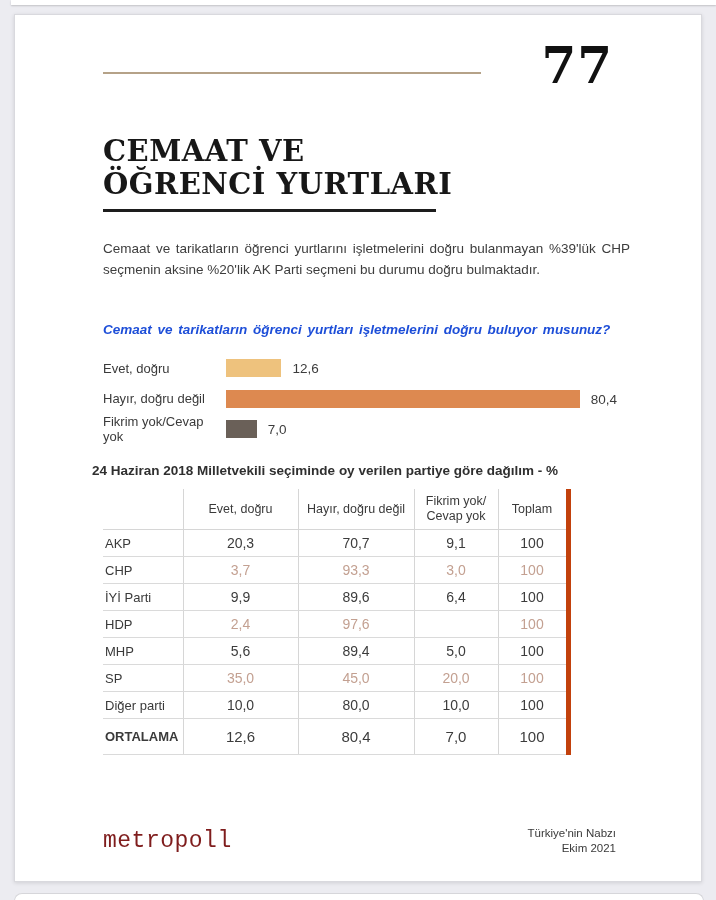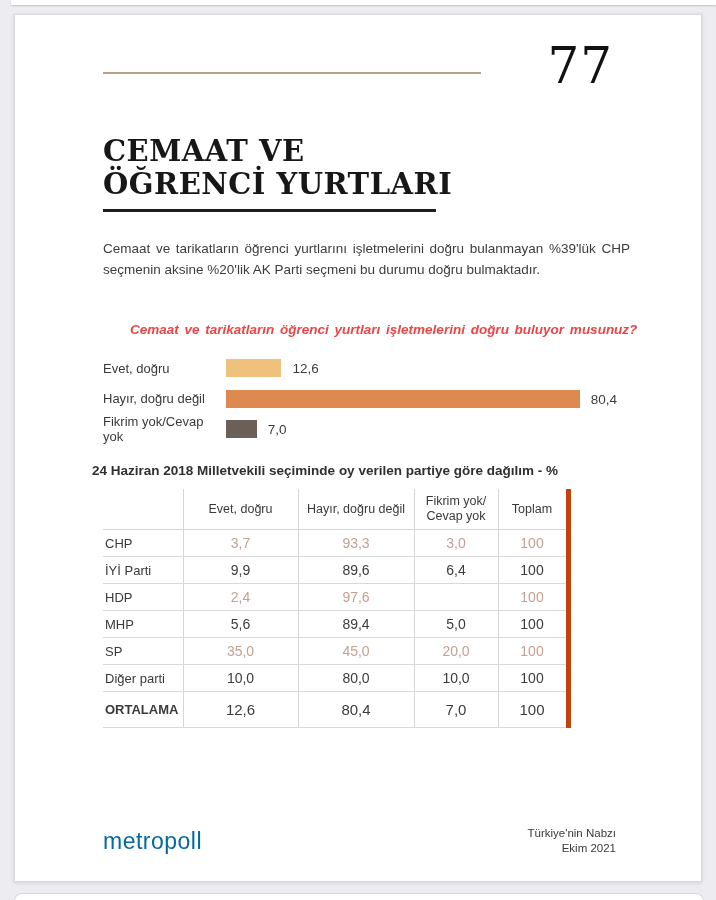--- a/index.html
+++ b/index.html
@@ -24,39 +24,38 @@
     position:absolute;top:14px;left:14px;width:688px;height:868px;
     background:#ffffff;border:1px solid #d9d9de;box-sizing:border-box;
     box-shadow:0 1px 4px rgba(0,0,0,.12);
   }
   .hdr-rule{
     position:absolute;top:57px;left:88px;width:378px;height:2px;
     background:#b5a288;
   }
   .page-number{
     position:absolute;top:26px;right:88px;
-    font-family:"DejaVu Serif", serif;font-weight:400;
+    font-family:"DejaVu Serif", serif;font-weight:700;
     font-size:50px;line-height:1;color:#111111;letter-spacing:1px;
   }
   .title{
     position:absolute;top:120px;left:88px;
     font-family:"DejaVu Serif", serif;font-weight:700;
     font-size:29px;line-height:33px;color:#171717;letter-spacing:.5px;
   }
   .title-underline{width:333px;height:3px;background:#1d1d1d;margin-top:8px;}
   .intro{
     position:absolute;top:224px;left:88px;width:527px;
     font-size:13.5px;line-height:1.55;color:#3d3d3d;
     text-align:justify;
   }
   .question{
     position:absolute;top:307px;left:88px;width:540px;
-    font-size:13.5px;font-weight:700;font-style:italic;color:#ef4444;
+    font-size:13.5px;font-weight:700;font-style:italic;color:#1d4ed8;
     word-spacing:2px;
-    margin-left:27px;
   }
   
   .chart{position:absolute;top:338px;left:88px;width:560px;}
   .chart-row{display:flex;align-items:center;height:30.5px;}
   .chart-label{width:123px;font-size:13px;color:#3a3a3a;flex:0 0 auto;}
   .chart-track{position:relative;width:440px;height:18px;flex:0 0 auto;}
   .chart-bar{position:absolute;left:0;top:0;height:18px;}
   .chart-value{
     position:absolute;top:50%;transform:translateY(-50%);
     font-size:13.5px;color:#3c3c3c;white-space:nowrap;
@@ -81,22 +80,22 @@
   }
   td.party{font-size:13px;color:#3a3a3a;text-align:left;padding-left:2px;}
   td.val{font-size:14px;color:#3c3c3c;text-align:center;}
   tr.tan td.val{color:#c3a091;}
   tr.bold-row td{height:33px;}
   tr.bold-row td.party{font-weight:700;}
   tr.bold-row td.val{font-size:15px;}
   
   .footer-logo{
     position:absolute;top:813px;left:88px;
-    font-family:Liberation Sans, sans-serif;
-    font-size:23px;font-weight:400;color:#0369a1;letter-spacing:.5px;
+    font-family:Liberation Mono, monospace;
+    font-size:23px;font-weight:400;color:#7f1d1d;letter-spacing:.5px;
   }
   .footer-right{
     position:absolute;top:811px;right:85px;text-align:right;
     font-size:11.5px;line-height:1.3;color:#3a3a3a;
   }
 </style>
 </head>
 <body>
 
 <div class="prev-page"></div>
@@ -157,20 +156,27 @@
           <th>Evet, doğru</th>
           <th>Hayır, doğru değil</th>
           <th>
             <div>Fikrim yok/</div>
             <div>Cevap yok</div>
           </th>
           <th>Toplam</th>
         </tr>
       </thead>
       <tbody>
+        <tr>
+          <td class="party">AKP</td>
+          <td class="val">20,3</td>
+          <td class="val">70,7</td>
+          <td class="val">9,1</td>
+          <td class="val">100</td>
+        </tr>
         <tr class="tan">
           <td class="party">CHP</td>
           <td class="val">3,7</td>
           <td class="val">93,3</td>
           <td class="val">3,0</td>
           <td class="val">100</td>
         </tr>
         <tr>
           <td class="party">İYİ Parti</td>
           <td class="val">9,9</td>

